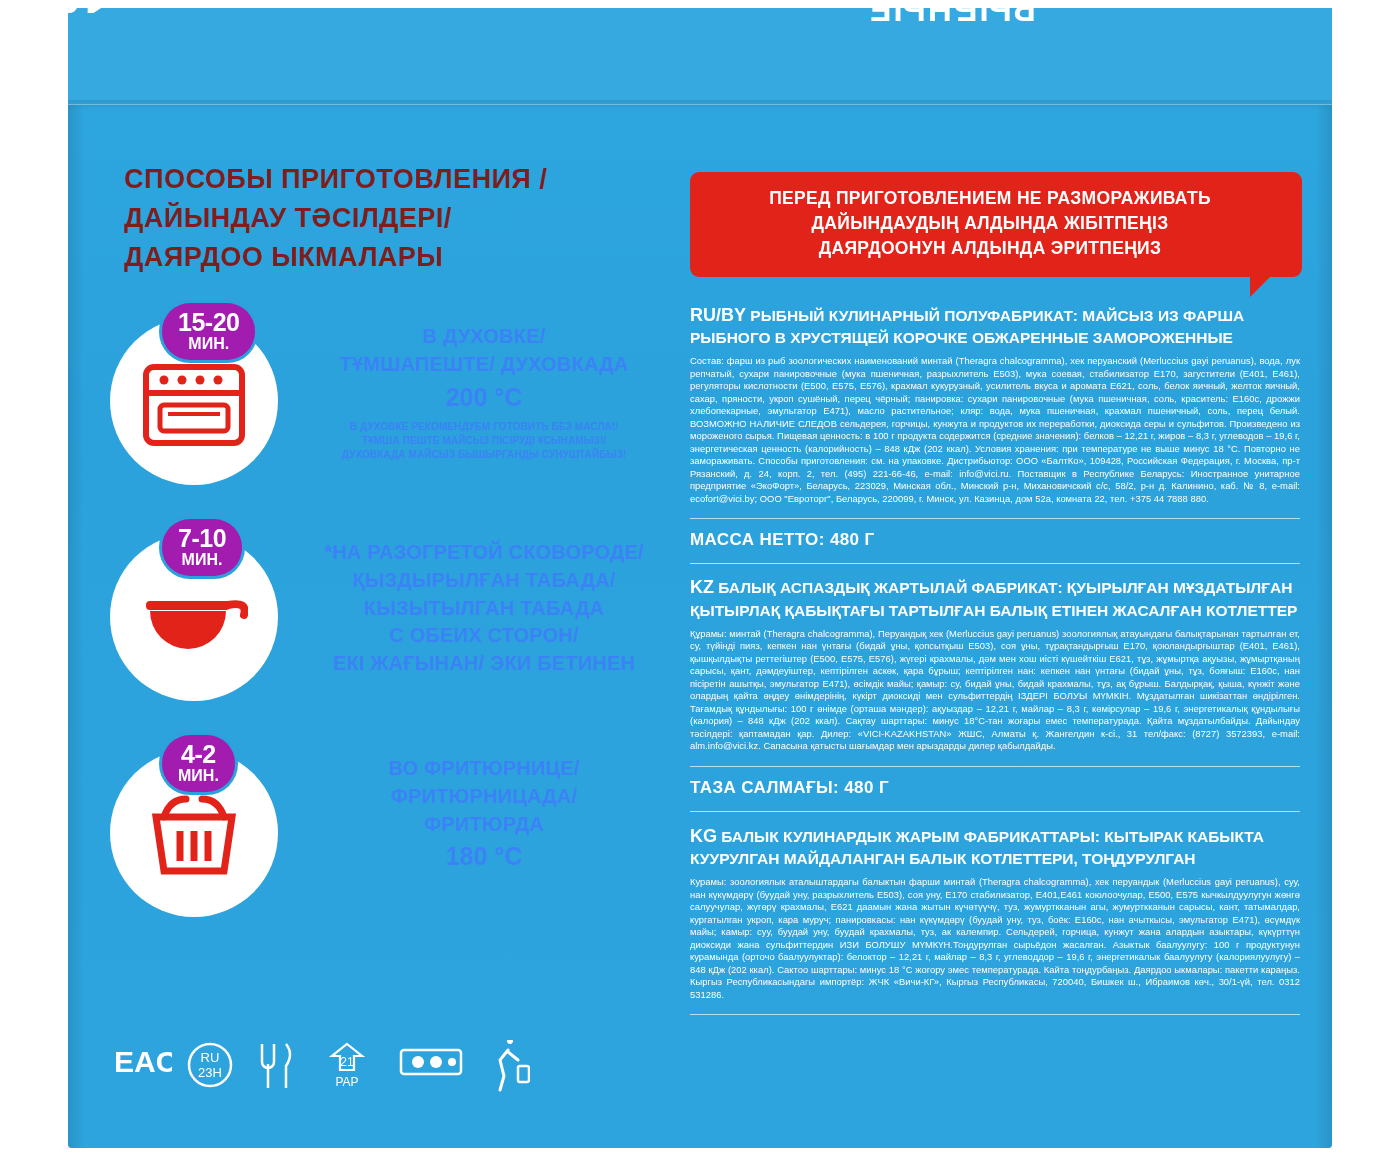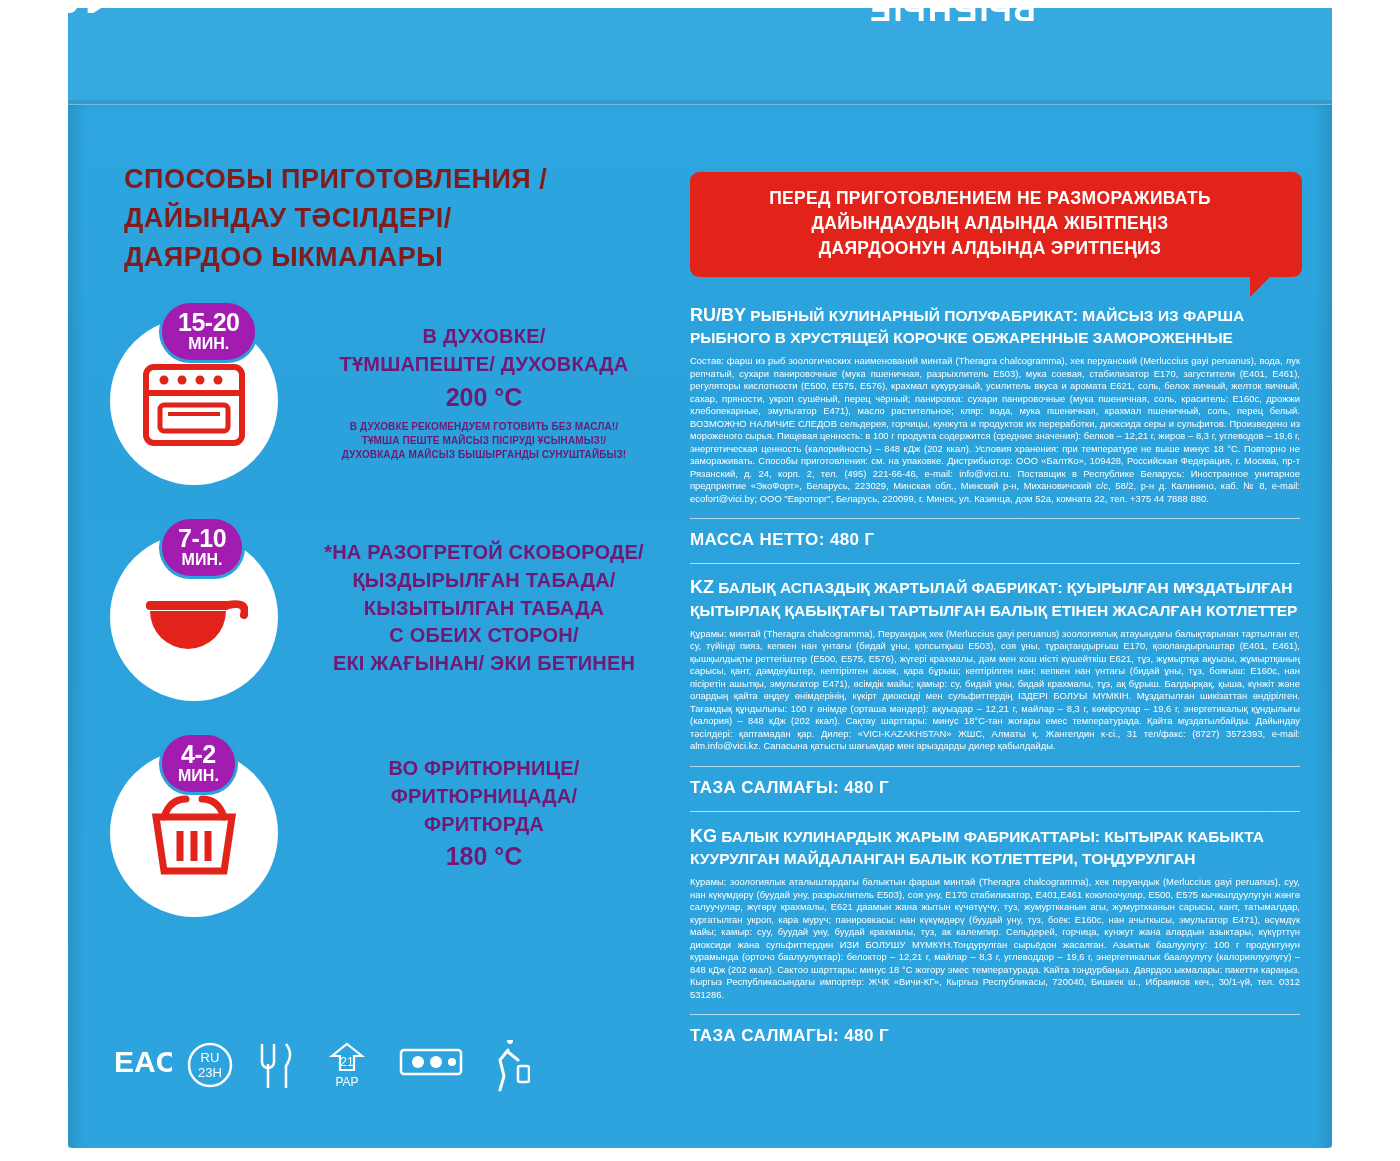--- a/index.html
+++ b/index.html
@@ -151,21 +151,21 @@
     top: 48px;
     width: 108px;
     height: 92px;
     z-index: 2;
   }
   .method .text {
     position: absolute;
     left: 188px;
     top: 12px;
     width: 372px;
-    color: #701a75;
+    color: #3b82f6;
     text-align: center;
     font-weight: bold;
   }
   .method .text .big {
     font-size: 20px;
     line-height: 1.38;
     white-space: pre-line;
     letter-spacing: 0.2px;
   }
   .method .text .temp {
@@ -418,16 +418,15 @@
       <div class="rule"></div>
       <div class="netto">ТАЗА САЛМАҒЫ: 480 Г</div>
       <div class="rule"></div>
     </div>
 
     <div class="sec" style="margin-top:12px;">
       <div class="sec-head"><span class="lang">KG</span><span> БАЛЫК КУЛИНАРДЫК ЖАРЫМ ФАБРИКАТТАРЫ: КЫТЫРАК КАБЫКТА
 КУУРУЛГАН МАЙДАЛАНГАН БАЛЫК КОТЛЕТТЕРИ, ТОҢДУРУЛГАН</span></div>
       <div class="sec-body">Курамы: зоологиялык аталыштардагы балыктын фарши минтай (Theragra chalcogramma), хек перуандык (Merluccius gayi peruanus), суу, нан күкүмдөрү (буудай уну, разрыхлитель Е503), соя уну, Е170 стабилизатор, Е401,Е461 коюлоочулар, Е500, Е575 кычкылдуулугун жөнгө салуучулар, жүгөрү крахмалы, Е621 даамын жана жытын күчөтүүчү, туз, жумурткканын агы, жумурткканын сарысы, кант, татымалдар, кургатылган укроп, кара муруч; панировкасы: нан күкүмдөрү (буудай уну, туз, боёк: Е160с, нан ачыткысы, эмульгатор Е471), өсүмдүк майы; камыр: суу, буудай уну, буудай крахмалы, туз, ак калемпир. Сельдерей, горчица, кунжут жана алардын азыктары, күкүрттүн диоксиди жана сульфиттердин ИЗИ БОЛУШУ МҮМКҮН.Тоңдурулган сырьёдон жасалган. Азыктык баалуулугу: 100 г продуктунун курамында (орточо баалуулуктар): белоктор – 12,21 г, майлар – 8,3 г, углеводдор – 19,6 г, энергетикалык баалуулугу (калориялуулугу) – 848 кДж (202 ккал). Сактоо шарттары: минус 18 °C жогору эмес температурада. Кайта тоңдурбаңыз. Даярдоо ыкмалары: пакетти караңыз. Кыргыз Республикасындагы импортёр: ЖЧК «Вичи-КГ», Кыргыз Республикасы, 720040, Бишкек ш., Ибраимов көч., 30/1-үй, тел. 0312 531286.</div>
       <div class="rule"></div>
-      <div class="netto">ТАЗА САЛМАГЫ: 480 Г</div>
     </div>
   </div>
 </div>
 
 </body></html>

